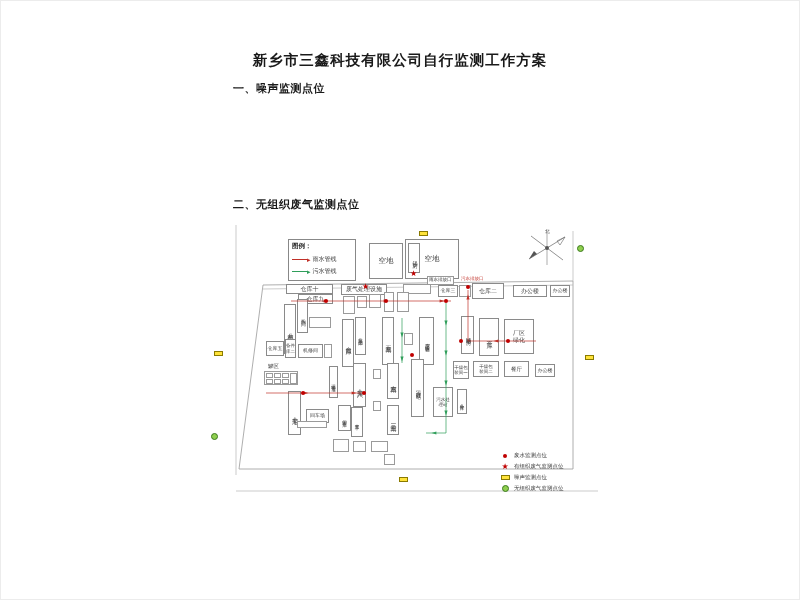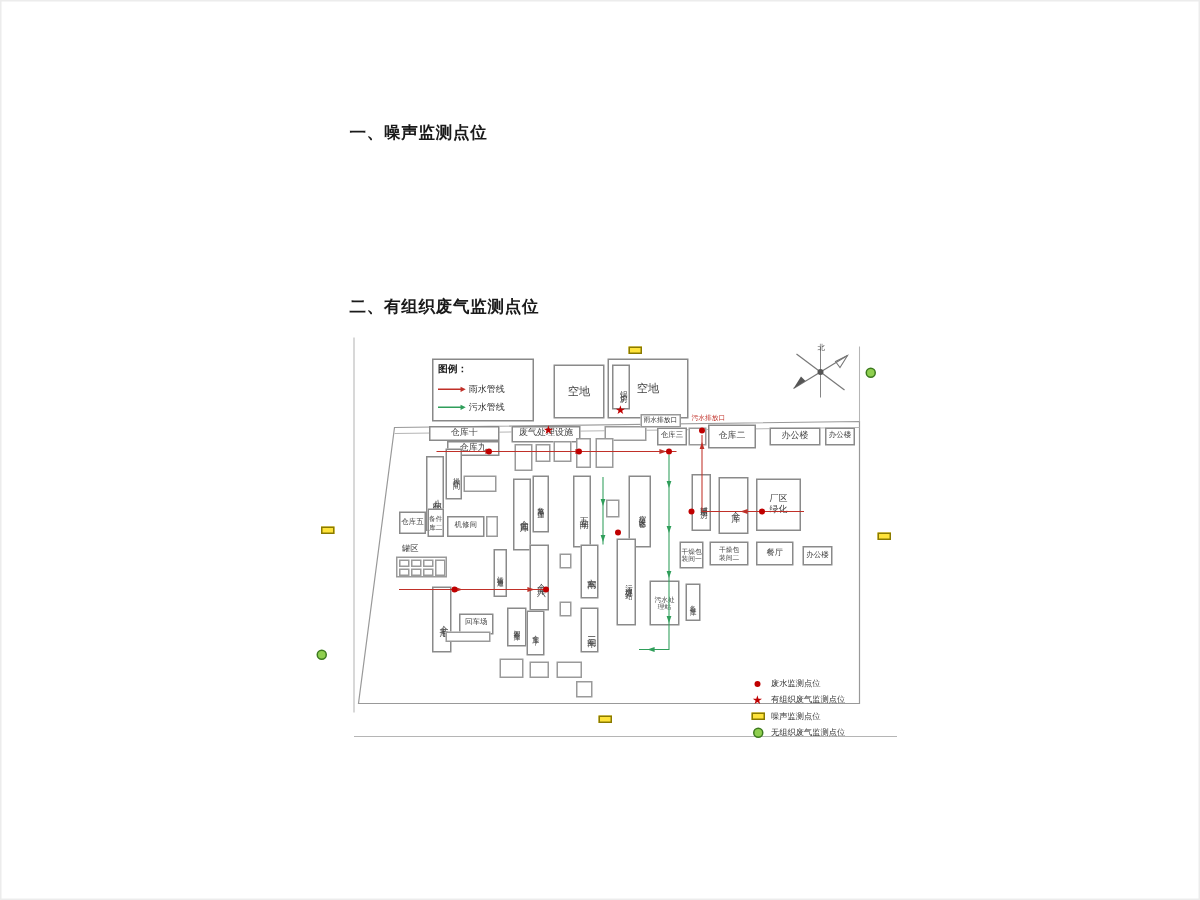--- a/index.html
+++ b/index.html
@@ -36,22 +36,23 @@
   .pt-legend{position:absolute;}
   .pt-row{display:flex;align-items:center;height:11px;}
   .pt-ico{display:inline-flex;width:12px;justify-content:center;margin-right:3px;}
   .pt-row .pt-label{font-size:5.5px;color:#333;white-space:nowrap;}
   .compass{position:absolute;}
 </style>
 </head>
 <body>
 
 <div class="page">
+  <div class="doc-title">新乡市三鑫科技有限公司自行监测工作方案</div>
   <div class="sec-head sec1">一、噪声监测点位</div>
-  <div class="sec-head sec2">二、有组织废气监测点位</div>
+  <div class="sec-head sec2">二、无组织废气监测点位</div>
 
   <div id="site-plan">
       <svg class="bound-svg" width="398" height="292">
         <polygon points="57,62 367,58 367,246 33,246" fill="none" stroke="#999" stroke-width="0.8"></polygon>
         <line x1="30" y1="2" x2="30" y2="252" stroke="#b5b5b5" stroke-width="0.7"></line>
         <line x1="367" y1="8" x2="367" y2="58" stroke="#b5b5b5" stroke-width="0.7"></line>
         <line x1="57" y1="66" x2="367" y2="62" stroke="#b5b5b5" stroke-width="0.7"></line>
         <line x1="30" y1="268" x2="392" y2="268" stroke="#b5b5b5" stroke-width="0.7"></line>
       </svg>
 

